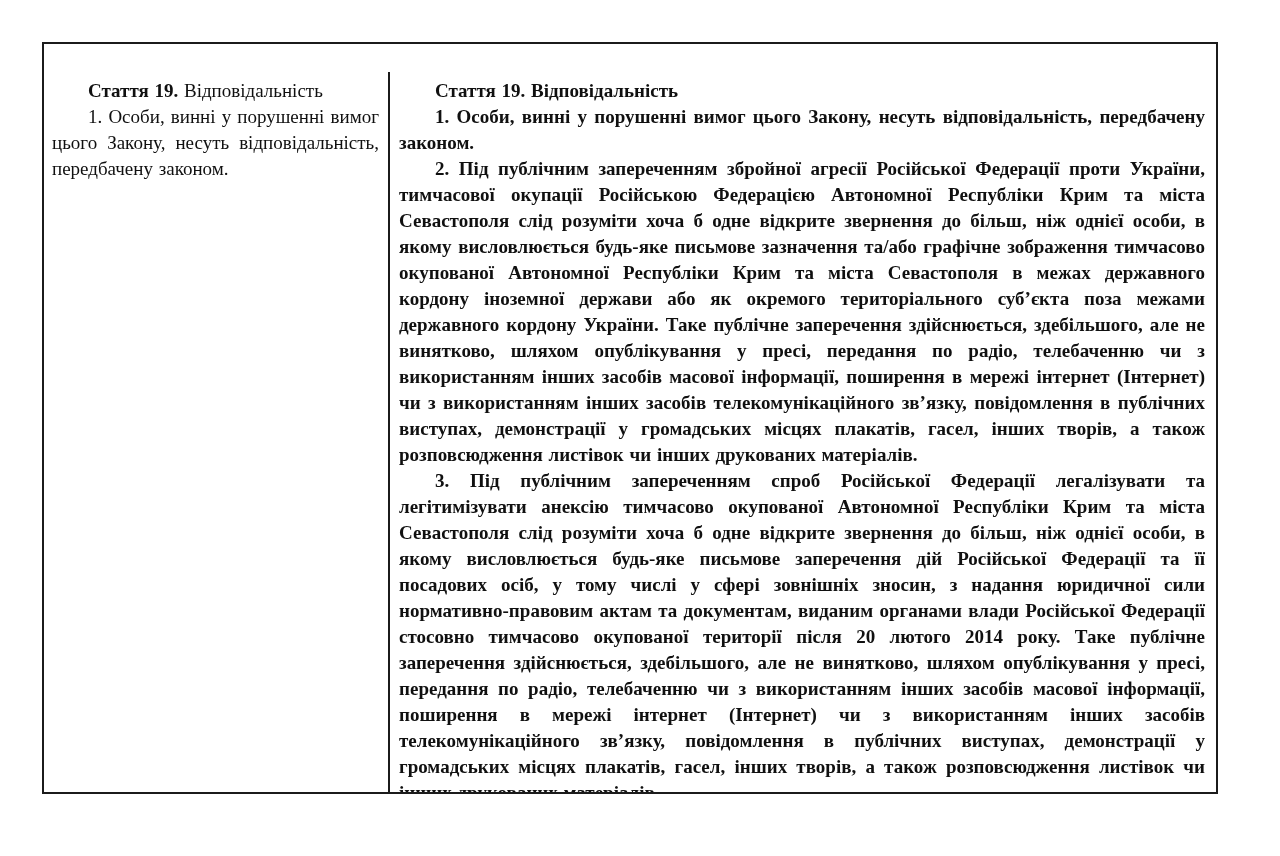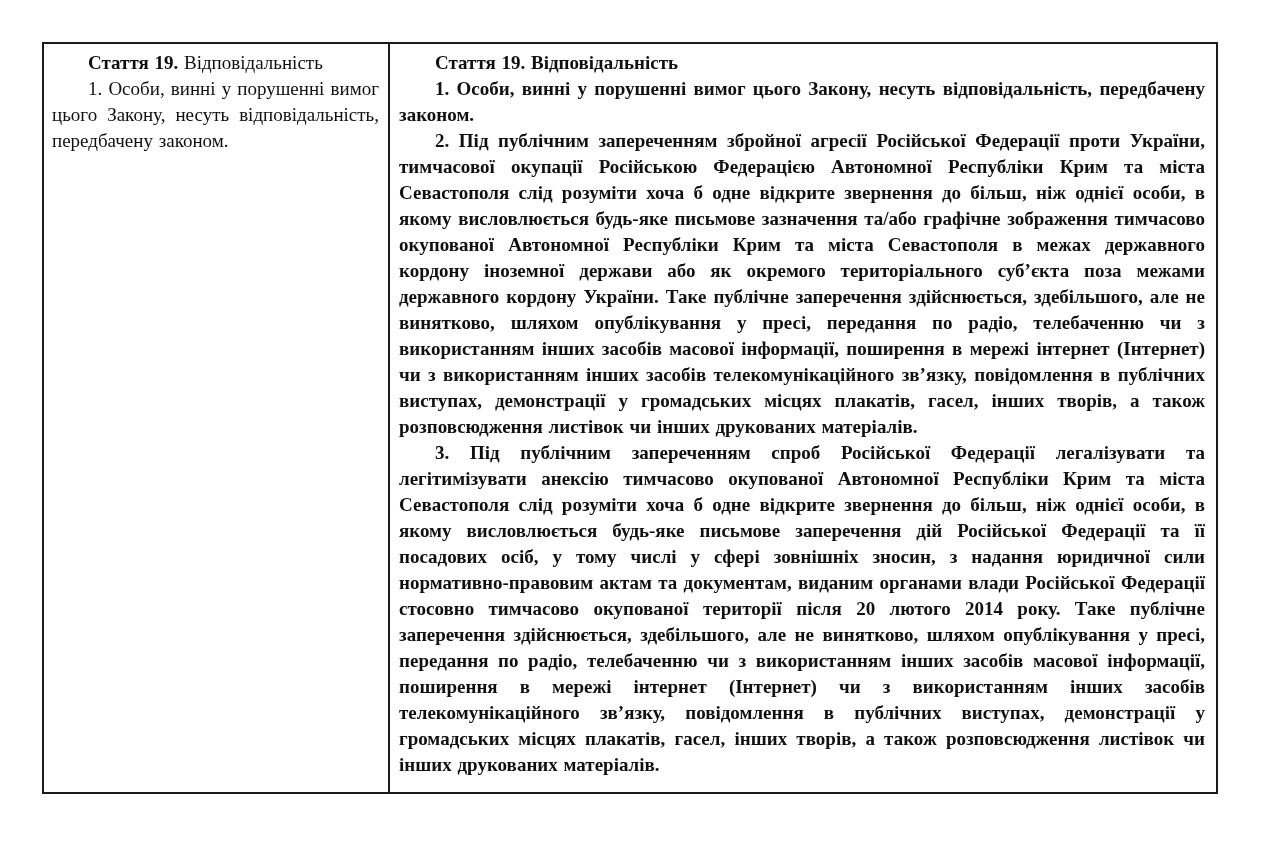--- a/index.html
+++ b/index.html
@@ -26,20 +26,21 @@
     width: 1176px;
     height: 752px;
     border: 2px solid #1b1b1b;
     box-sizing: border-box;
     display: flex;
     background: #ffffff;
   }
   .col {
     box-sizing: border-box;
     overflow: hidden;
+    margin-top: 28px;
   }
   .col-left {
     width: 346px;
     border-right: 2px solid #1b1b1b;
     padding: 6px 9px 6px 8px;
   }
   .col-right {
     flex: 1;
     padding: 6px 11px 6px 9px;
   }

